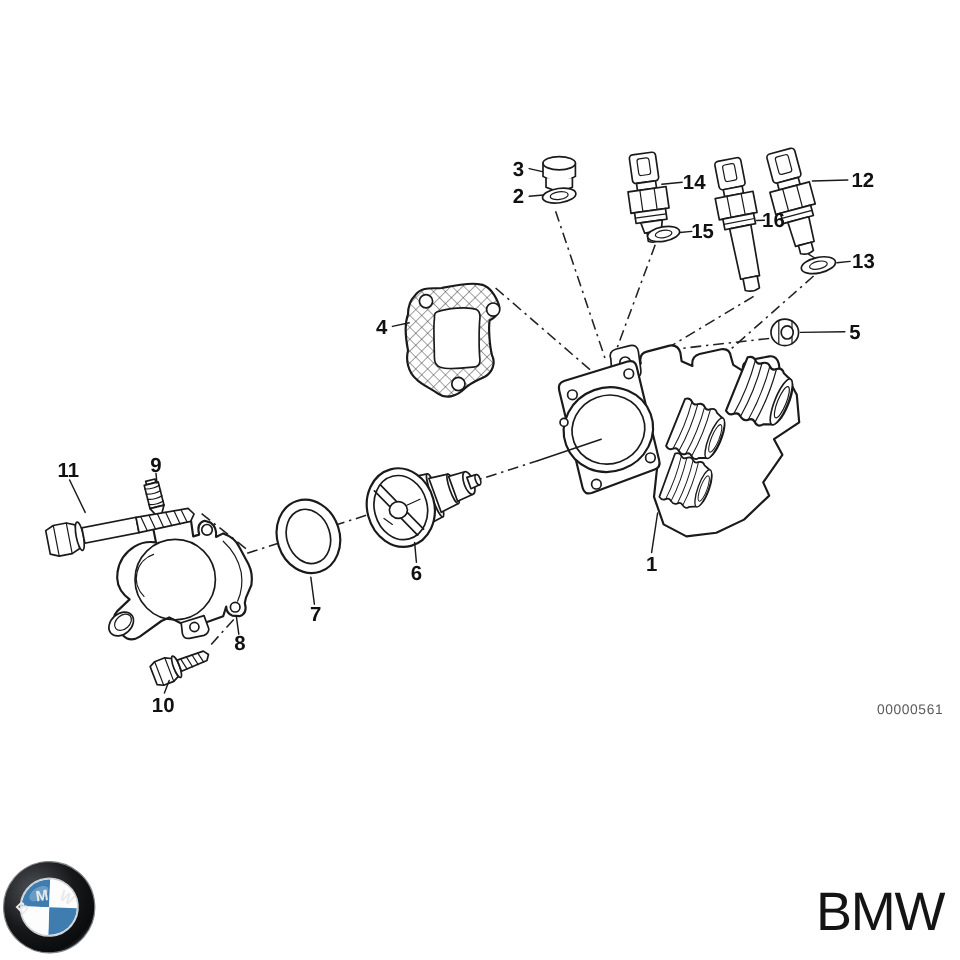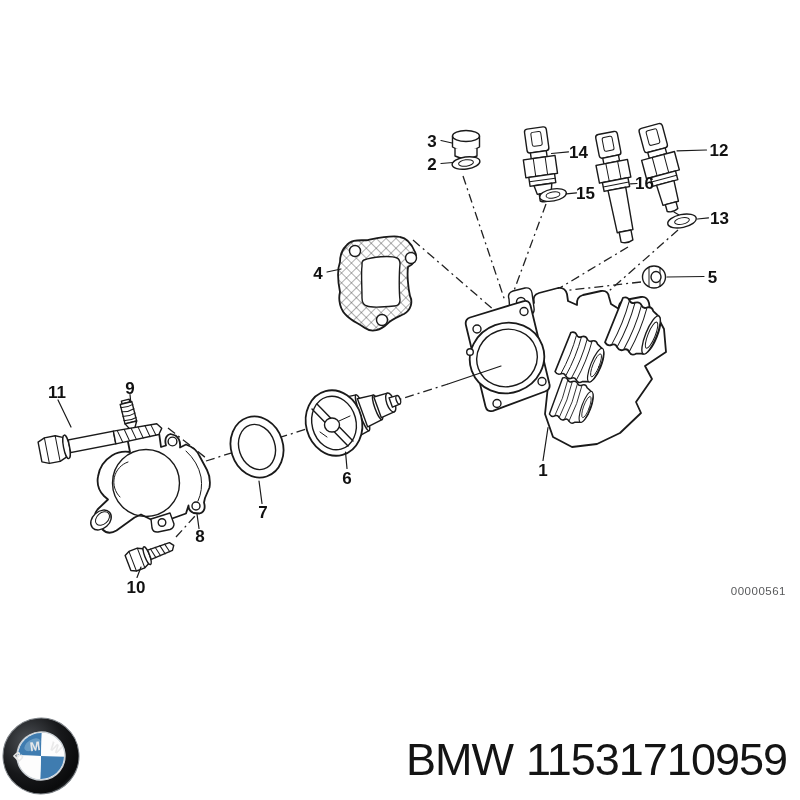--- a/index.html
+++ b/index.html
@@ -299,16 +299,15 @@
         <ellipse cx="30" cy="28" rx="9" ry="5" fill="#9ec4de" opacity=".45" transform="rotate(-35 30 28)"></ellipse>
       </g>
       <text>
         <textPath class="logo-letters" href="#arcTop" startOffset="50%" text-anchor="middle">BMW</textPath>
       </text>
     </g>
   </svg>
 
   <div id="footer-text">
     <span>BMW</span>
-      <span>11531710959</span>
   </div>
 
 </div>
 
 </body></html>

